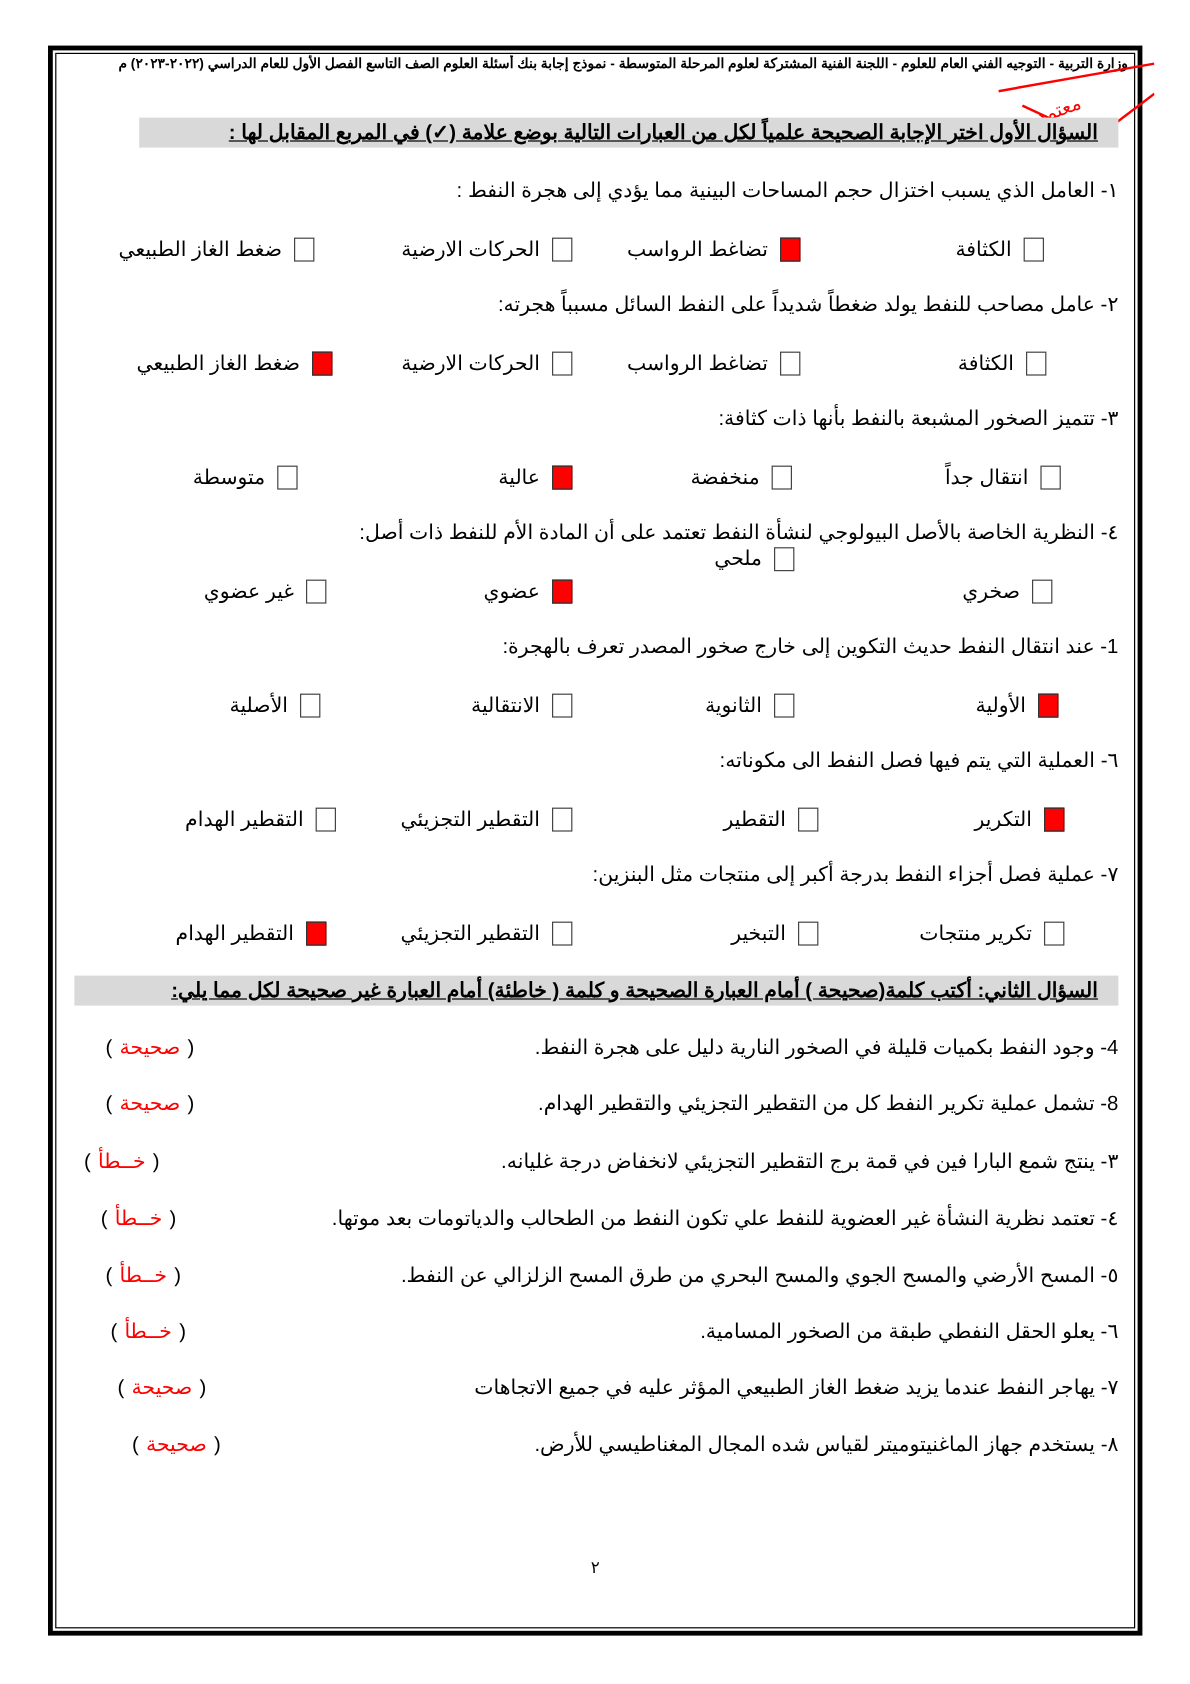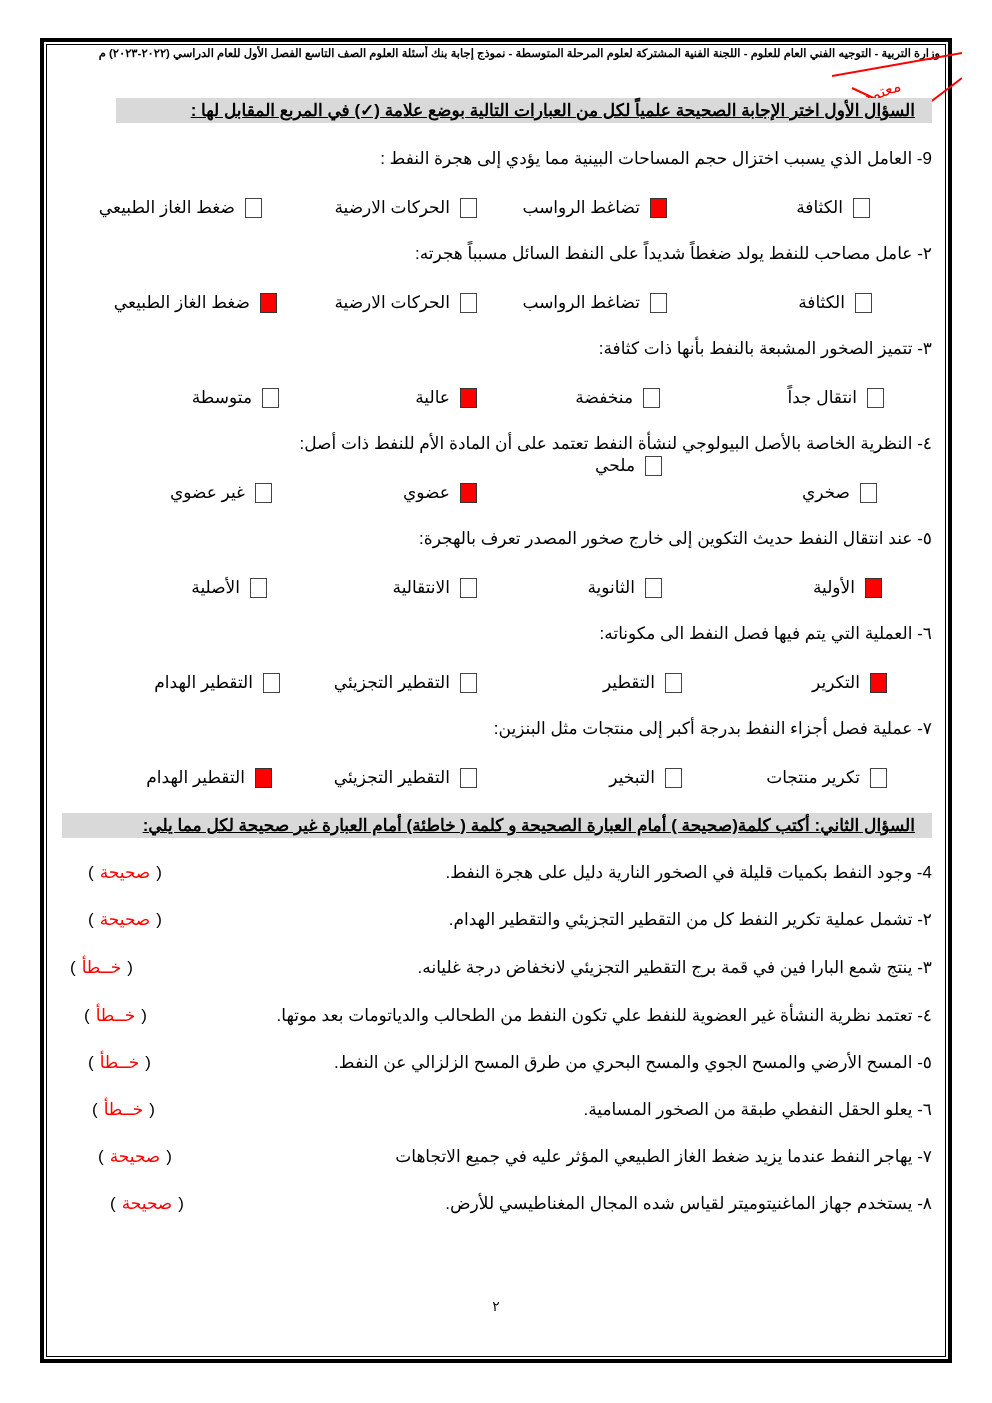--- a/index.html
+++ b/index.html
@@ -33,21 +33,21 @@
 <svg class="stamp" viewBox="0 0 130 70">
   <line x1="0" y1="28" x2="130" y2="5" stroke="#ff0000" stroke-width="2"></line>
   <line x1="20" y1="40" x2="80" y2="68" stroke="#ff0000" stroke-width="2"></line>
   <line x1="80" y1="68" x2="130" y2="30" stroke="#ff0000" stroke-width="2"></line>
   <text x="70" y="42" fill="#ff0000" font-size="16" font-family="DejaVu Sans, sans-serif" transform="rotate(-20 70 42)" direction="rtl">معتمد</text>
 </svg>
 
 <div class="section-title q1-title">السؤال الأول اختر الإجابة الصحيحة علمياً لكل من العبارات التالية بوضع علامة (✓) في المربع المقابل لها :</div>
 
 <div id="q1-container">
-    <div class="question" style="top: 148px;">9- العامل الذي يسبب اختزال حجم المساحات البينية مما يؤدي إلى هجرة النفط :</div>
+    <div class="question" style="top: 148px;">١- العامل الذي يسبب اختزال حجم المساحات البينية مما يؤدي إلى هجرة النفط :</div>
     <div class="opt" style="top: 197px; right: 122px;">
       <span class="box"></span>
       <span class="gap"></span>
       <span>الكثافة</span>
     </div>
     <div class="opt" style="top: 197px; right: 325px;">
       <span class="box checked"></span>
       <span class="gap"></span>
       <span>تضاغط الرواسب</span>
     </div>
@@ -91,21 +91,21 @@
     <div class="opt" style="top: 387px; right: 332px;">
       <span class="box"></span>
       <span class="gap"></span>
       <span>منخفضة</span>
     </div>
     <div class="opt" style="top: 387px; right: 515px;">
       <span class="box checked"></span>
       <span class="gap"></span>
       <span>عالية</span>
     </div>
-    <div class="opt" style="top: 387px; right: 713px;">
+    <div class="opt" style="top: 387px; right: 744px;">
       <span class="box"></span>
       <span class="gap"></span>
       <span>متوسطة</span>
     </div>
     <div class="question" style="top: 433px;">٤- النظرية الخاصة بالأصل البيولوجي لنشأة النفط تعتمد على أن المادة الأم للنفط ذات أصل:</div>
     <div class="opt" style="top: 482px; right: 115px;">
       <span class="box"></span>
       <span class="gap"></span>
       <span>صخري</span>
     </div>
@@ -117,21 +117,21 @@
     <div class="opt" style="top: 482px; right: 515px;">
       <span class="box checked"></span>
       <span class="gap"></span>
       <span>عضوي</span>
     </div>
     <div class="opt" style="top: 482px; right: 720px;">
       <span class="box"></span>
       <span class="gap"></span>
       <span>غير عضوي</span>
     </div>
-    <div class="question" style="top: 528px;">٥- عند انتقال النفط حديث التكوين إلى خارج صخور المصدر تعرف بالهجرة:</div>
+    <div class="question" style="top: 528px;">1- عند انتقال النفط حديث التكوين إلى خارج صخور المصدر تعرف بالهجرة:</div>
     <div class="opt" style="top: 577px; right: 110px;">
       <span class="box checked"></span>
       <span class="gap"></span>
       <span>الأولية</span>
     </div>
     <div class="opt" style="top: 577px; right: 330px; font-family: Liberation Serif, serif;">
       <span class="box"></span>
       <span class="gap"></span>
       <span>الثانوية</span>
     </div>
@@ -190,21 +190,21 @@
   </div>
 
 <div class="section-title q2-title">السؤال الثاني: أكتب كلمة(صحيحة ) أمام العبارة الصحيحة و كلمة ( خاطئة) أمام العبارة غير صحيحة لكل مما يلي:</div>
 
 <div id="q2-container">
     <div class="tf-row" style="top: 862px;">
       <span class="tf-stmt">4- وجود النفط بكميات قليلة في الصخور النارية دليل على هجرة النفط.</span>
     </div>
     <div class="tf-ans" style="top: 862px; left: 88px; direction: rtl;"><span>(</span><span class="val" style="margin: 0px 6px;">صحيحة</span><span>)</span></div>
     <div class="tf-row" style="top: 909px;">
-      <span class="tf-stmt">٢- تشمل عملية تكرير النفط كل من التقطير التجزيئي والتقطير الهدام.</span>
+      <span class="tf-stmt">8- تشمل عملية تكرير النفط كل من التقطير التجزيئي والتقطير الهدام.</span>
     </div>
     <div class="tf-ans" style="top: 909px; left: 88px; direction: rtl;"><span>(</span><span class="val" style="margin: 0px 6px;">صحيحة</span><span>)</span></div>
     <div class="tf-row" style="top: 957px;">
       <span class="tf-stmt">٣- ينتج شمع البارا فين في قمة برج التقطير التجزيئي لانخفاض درجة غليانه.</span>
     </div>
     <div class="tf-ans" style="top: 957px; left: 70px; direction: rtl;"><span>(</span><span class="val" style="margin: 0px 6px;">خــطأ</span><span>)</span></div>
     <div class="tf-row" style="top: 1005px;">
       <span class="tf-stmt">٤- تعتمد نظرية النشأة غير العضوية للنفط علي تكون النفط من الطحالب والدياتومات بعد موتها.</span>
     </div>
     <div class="tf-ans" style="top: 1005px; left: 84px; direction: rtl;"><span>(</span><span class="val" style="margin: 0px 6px;">خــطأ</span><span>)</span></div>

